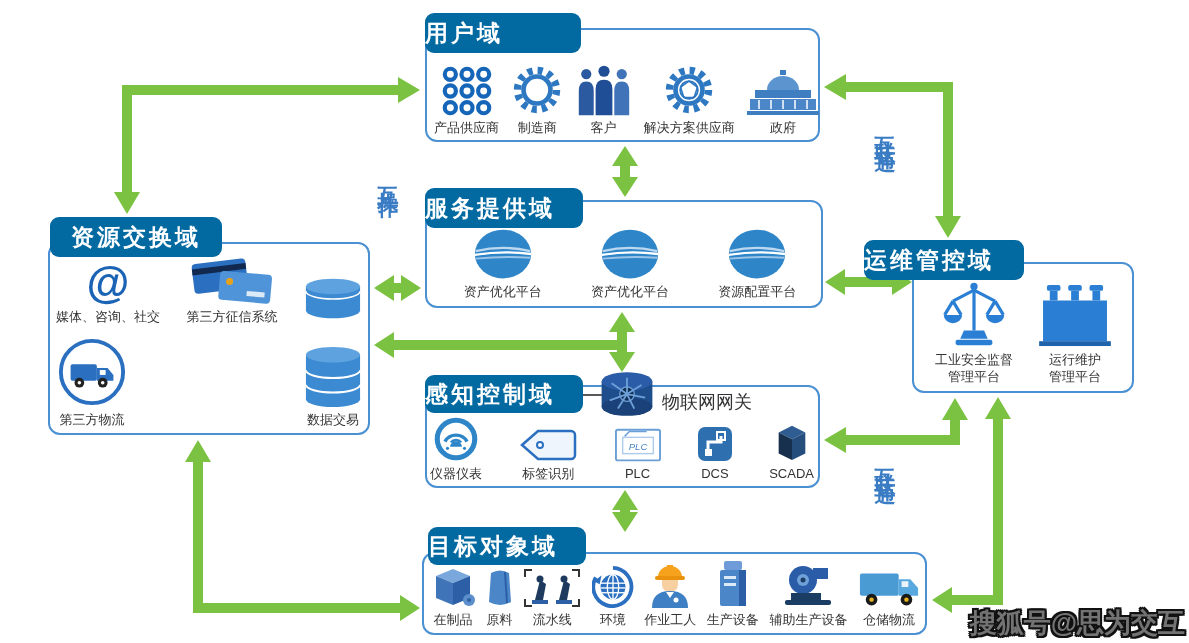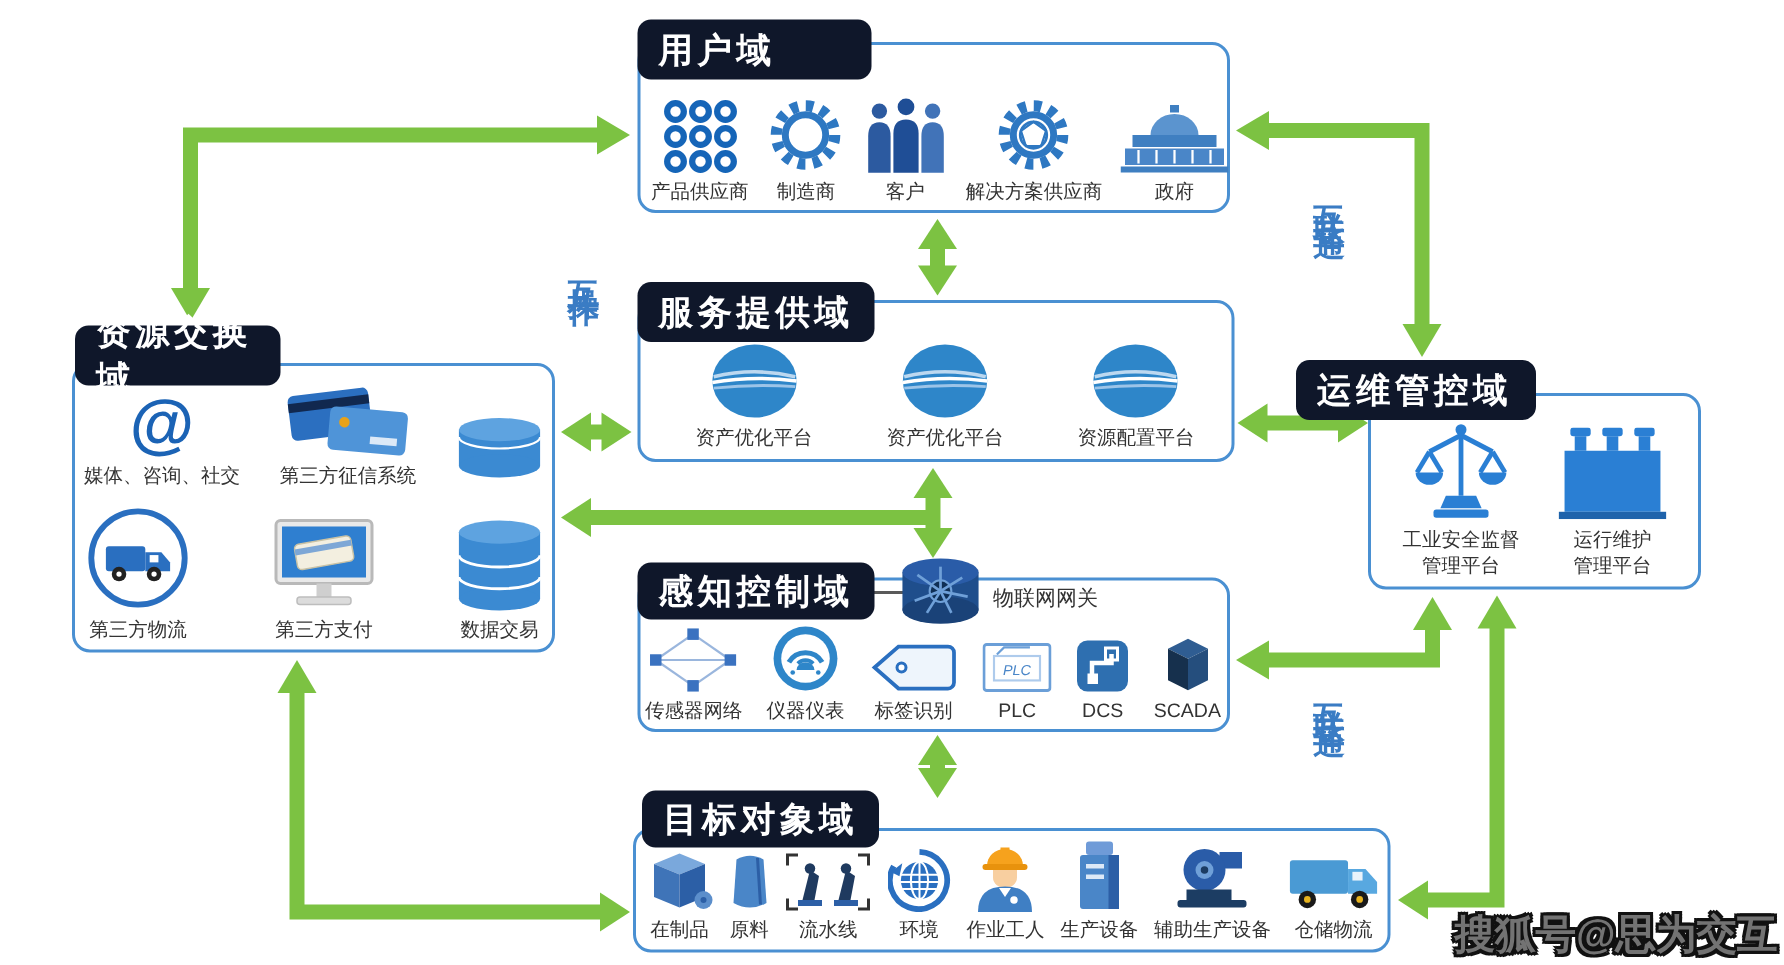--- a/index.html
+++ b/index.html
@@ -1,22 +1,22 @@
 <!DOCTYPE html>
 <html><head>
 <meta charset="utf-8">
 <style>
   html,body{margin:0;padding:0;background:#fff;}
   #canvas{position:relative;width:1189px;height:643px;background:#fff;overflow:hidden;
           font-family:"Liberation Sans","DejaVu Sans",sans-serif;}
   svg{display:block;}
   #arrows{position:absolute;left:0;top:0;z-index:1;}
   .box{position:absolute;background:#fff;border:2px solid #4a90d2;border-radius:12px;z-index:2;box-sizing:border-box;}
-  .hdr{position:absolute;background:#0f172a;border-radius:9px;color:#fff;font-weight:bold;font-size:23px;
-       letter-spacing:3px;display:flex;align-items:center;padding-left:14px;z-index:4;box-sizing:border-box;}
+  .hdr{position:absolute;background:#0369a1;border-radius:9px;color:#fff;font-weight:bold;font-size:23px;
+       letter-spacing:3px;display:flex;align-items:center;z-index:4;box-sizing:border-box;}
   .items{position:absolute;display:flex;justify-content:space-between;align-items:flex-end;z-index:3;}
   .item{display:flex;flex-direction:column;align-items:center;justify-content:flex-end;gap:4px;}
   .lbl{font-size:13px;color:#333;white-space:nowrap;line-height:1.25;text-align:center;}
   .lbl2{font-size:13px;color:#333;white-space:pre-line;text-align:center;line-height:1.35;}
   .vtext{position:absolute;writing-mode:vertical-rl;text-orientation:upright;color:#3a7cc4;font-weight:bold;
          font-size:21px;letter-spacing:5px;z-index:3;}
   .atsign{font-size:44px;font-weight:bold;color:#1b63b5;line-height:1;}
   .watermark{position:absolute;right:4px;bottom:2px;font-size:27px;font-weight:bold;color:#737373;z-index:6;
              text-shadow:-2px -2px 0 #111,2px -2px 0 #111,-2px 2px 0 #111,2px 2px 0 #111,0 2px 0 #111,0 -2px 0 #111,2px 0 0 #111,-2px 0 0 #111;}
   .connector{position:absolute;background:#5a5a5a;z-index:3;}
@@ -183,21 +183,21 @@
     </div>
     <div class="item">
       <svg width="60" height="52" viewBox="0 0 64 54">
           <use href="#g-sphere"></use>
         </svg>
       <span class="lbl">资源配置平台</span>
     </div>
   </div>
 
   <div class="box" style="left:48px;top:242px;width:322px;height:193px;"></div>
-  <div class="hdr" style="left:50px;top:217px;width:137px;height:40px;">
+  <div class="hdr" style="left:50px;top:217px;width:172px;height:40px;justify-content:center;">
     <span>资源交换域</span>
   </div>
   <div class="items" style="left:56px;top:255px;width:306px;height:70px;">
     <div class="item">
       <div class="atsign">@</div>
       <span class="lbl">媒体、咨询、社交</span>
     </div>
     <div class="item">
       <svg width="86" height="50" viewBox="0 0 86 50">
         <g transform="rotate(-7 32 22)">
@@ -225,33 +225,20 @@
         <circle cx="37" cy="37" r="32" fill="#fff" stroke="#2a6fc0" stroke-width="4"></circle>
         <rect x="15" y="29" width="27" height="17" rx="2" fill="#2a6fc0"></rect>
         <path d="M42,33 h11 l6,7 v6 h-17 Z" fill="#2a6fc0"></path>
         <rect x="45" y="35" width="6" height="5" fill="#fff"></rect>
         <circle cx="24" cy="48" r="5" fill="#222"></circle>
           <circle cx="24" cy="48" r="1.8" fill="#fff"></circle>
         <circle cx="48" cy="48" r="5" fill="#222"></circle>
           <circle cx="48" cy="48" r="1.8" fill="#fff"></circle>
       </svg>
       <span class="lbl">第三方物流</span>
-    </div>
-    <div class="item">
-      <svg width="70" height="62" viewBox="0 0 70 62">
-        <rect x="3" y="1" width="64" height="42" rx="3" fill="#e9e9e9" stroke="#b9b9b9" stroke-width="2"></rect>
-        <rect x="7" y="5" width="56" height="34" fill="#2f7fd0"></rect>
-        <g transform="rotate(-10 35 22)">
-          <rect x="16" y="14" width="38" height="17" rx="3" fill="#f3efe0" stroke="#c9c2a5"></rect>
-          <rect x="16" y="17" width="38" height="4" fill="#7da7d6"></rect>
-        </g>
-        <rect x="30" y="43" width="10" height="9" fill="#cfcfcf"></rect>
-        <rect x="17" y="52" width="36" height="5" rx="2" fill="#dcdcdc" stroke="#bdbdbd"></rect>
-      </svg>
-      <span class="lbl">第三方支付</span>
     </div>
     <div class="item">
       <svg width="58" height="62" viewBox="0 0 60 64">
           <use href="#g-db3"></use>
         </svg>
       <span class="lbl">数据交易</span>
     </div>
   </div>
 
   <div class="box" style="left:425px;top:385px;width:395px;height:103px;"></div>
@@ -269,40 +256,22 @@
         <line x1="32" y1="26" x2="32" y2="8"></line>
           <line x1="32" y1="26" x2="48" y2="16"></line>
           <line x1="32" y1="26" x2="52" y2="30"></line>
         <line x1="32" y1="26" x2="40" y2="42"></line>
           <line x1="32" y1="26" x2="22" y2="42"></line>
           <line x1="32" y1="26" x2="13" y2="33"></line>
           <line x1="32" y1="26" x2="15" y2="14"></line>
       </g>
     </svg>
   </div>
-  <div style="position:absolute;left:662px;top:390px;z-index:5;font-size:14px;color:#333;">物联网网关</div>
+  <div style="position:absolute;left:662px;top:390px;z-index:5;font-size:18px;color:#333;">物联网网关</div>
   <div class="items" style="left:430px;top:418px;width:384px;height:64px;">
-    <div class="item">
-      <svg width="62" height="44" viewBox="0 0 64 46">
-        <g stroke="#9ab6dd" stroke-width="1.5">
-          <line x1="31" y1="5" x2="5" y2="23"></line>
-            <line x1="31" y1="5" x2="57" y2="23"></line>
-          <line x1="5" y1="23" x2="31" y2="41"></line>
-            <line x1="57" y1="23" x2="31" y2="41"></line>
-            <line x1="5" y1="23" x2="57" y2="23"></line>
-        </g>
-        <g fill="#3a72c0">
-            <rect x="27" y="1" width="8" height="8"></rect>
-            <rect x="1" y="19" width="8" height="8"></rect>
-            <rect x="53" y="19" width="8" height="8"></rect>
-            <rect x="27" y="37" width="8" height="8"></rect>
-          </g>
-      </svg>
-      <span class="lbl">传感器网络</span>
-    </div>
     <div class="item">
       <svg width="46" height="46" viewBox="0 0 54 54">
         <circle cx="27" cy="27" r="25" fill="#2e86c9"></circle>
         <circle cx="27" cy="27" r="19" fill="#fff"></circle>
         <path d="M14,30 A 15,15 0 0 1 40,30" stroke="#2e86c9" stroke-width="4" fill="none"></path>
         <path d="M21,31 A 8,8 0 0 1 33,31" stroke="#2e86c9" stroke-width="3" fill="none"></path>
         <path d="M20,36 a7,6 0 0 1 14,0 Z" fill="#2e86c9"></path>
         <circle cx="17" cy="38" r="1.8" fill="#2e86c9"></circle>
           <circle cx="37" cy="38" r="1.8" fill="#2e86c9"></circle>
       </svg>

